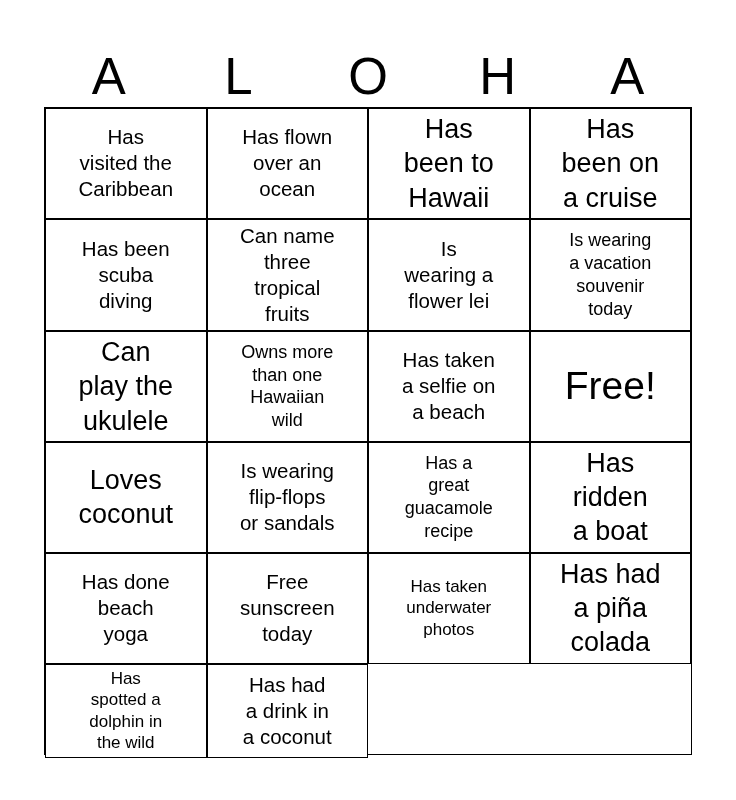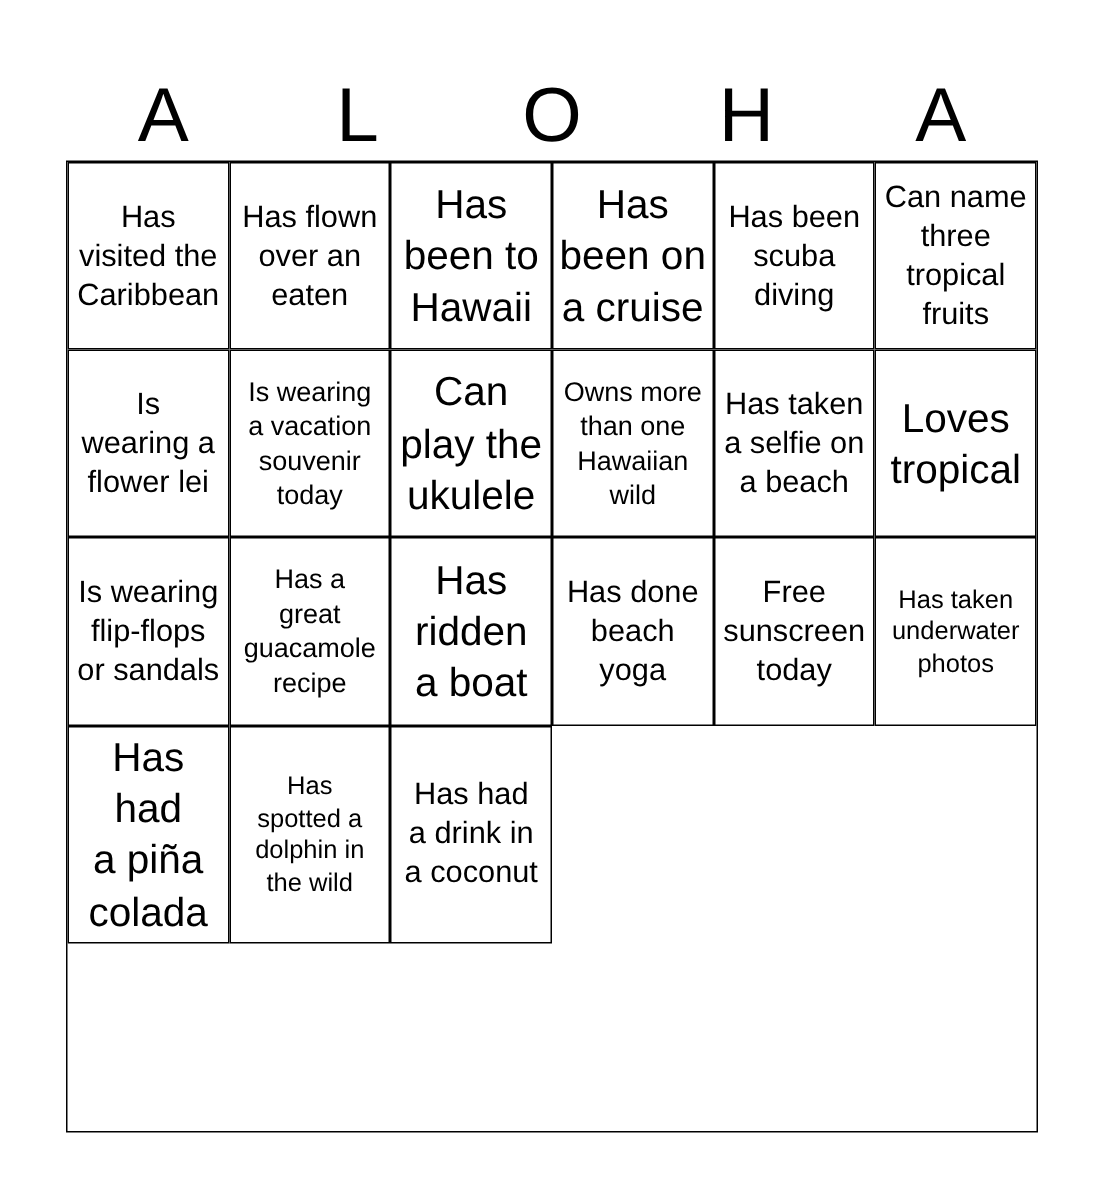--- a/index.html
+++ b/index.html
@@ -29,21 +29,21 @@
     font-size: 51px;
     font-weight: 400;
     line-height: 1;
     padding-bottom: 5px;
   }
   .bingo-grid {
     width: 648px;
     height: 648px;
     margin: 0 auto;
     display: grid;
-    grid-template-columns: repeat(6, 1fr);
+    grid-template-columns: repeat(4, 1fr);
     grid-template-rows: repeat(5, 1fr);
     border: 1px solid #000000;
   }
   .bingo-cell {
     border: 1px solid #000000;
     background: #ffffff;
     display: flex;
     align-items: center;
     justify-content: center;
     text-align: center;
@@ -75,21 +75,21 @@
 
   <div class="bingo-grid">
     <div class="bingo-cell" data-size="md">
         <span class="cell-text">Has
 visited the
 Caribbean</span>
       </div>
     <div class="bingo-cell" data-size="md">
         <span class="cell-text">Has flown
 over an
-eaten</span>
+ocean</span>
       </div>
     <div class="bingo-cell" data-size="lg">
         <span class="cell-text">Has
 been to
 Hawaii</span>
       </div>
     <div class="bingo-cell" data-size="lg">
         <span class="cell-text">Has
 been on
 a cruise</span>
@@ -127,23 +127,26 @@
         <span class="cell-text">Owns more
 than one
 Hawaiian
 wild</span>
       </div>
     <div class="bingo-cell" data-size="md">
         <span class="cell-text">Has taken
 a selfie on
 a beach</span>
       </div>
+    <div class="bingo-cell" data-size="xl">
+        <span class="cell-text">Free!</span>
+      </div>
     <div class="bingo-cell" data-size="lg">
         <span class="cell-text">Loves
-tropical</span>
+coconut</span>
       </div>
 
     <div class="bingo-cell" data-size="md">
         <span class="cell-text">Is wearing
 flip-flops
 or sandals</span>
       </div>
     <div class="bingo-cell" data-size="sm">
         <span class="cell-text">Has a
 great

